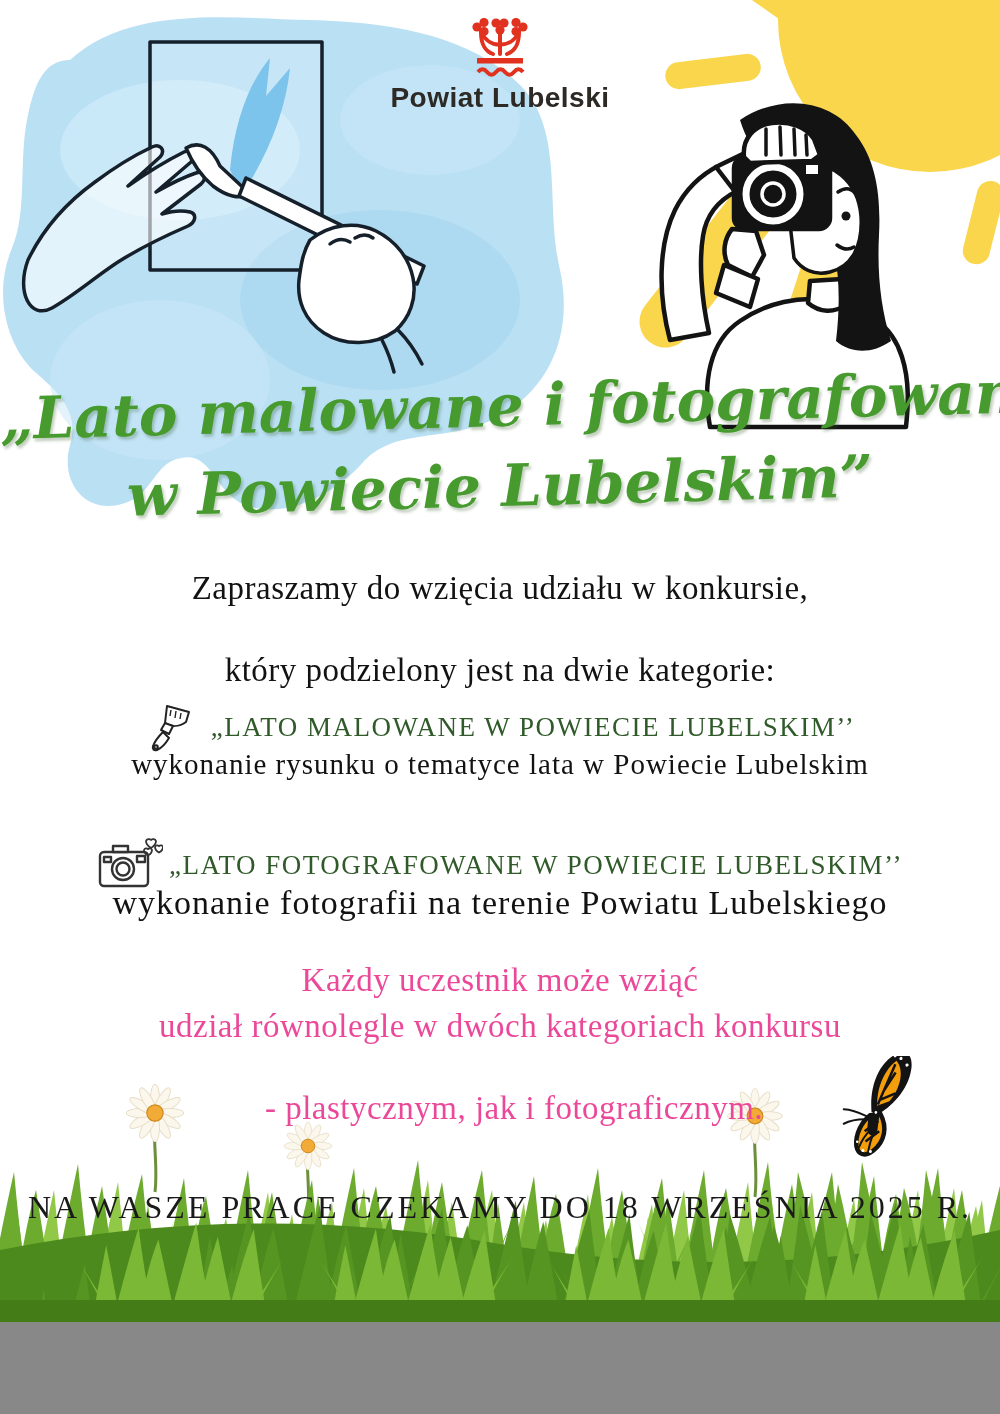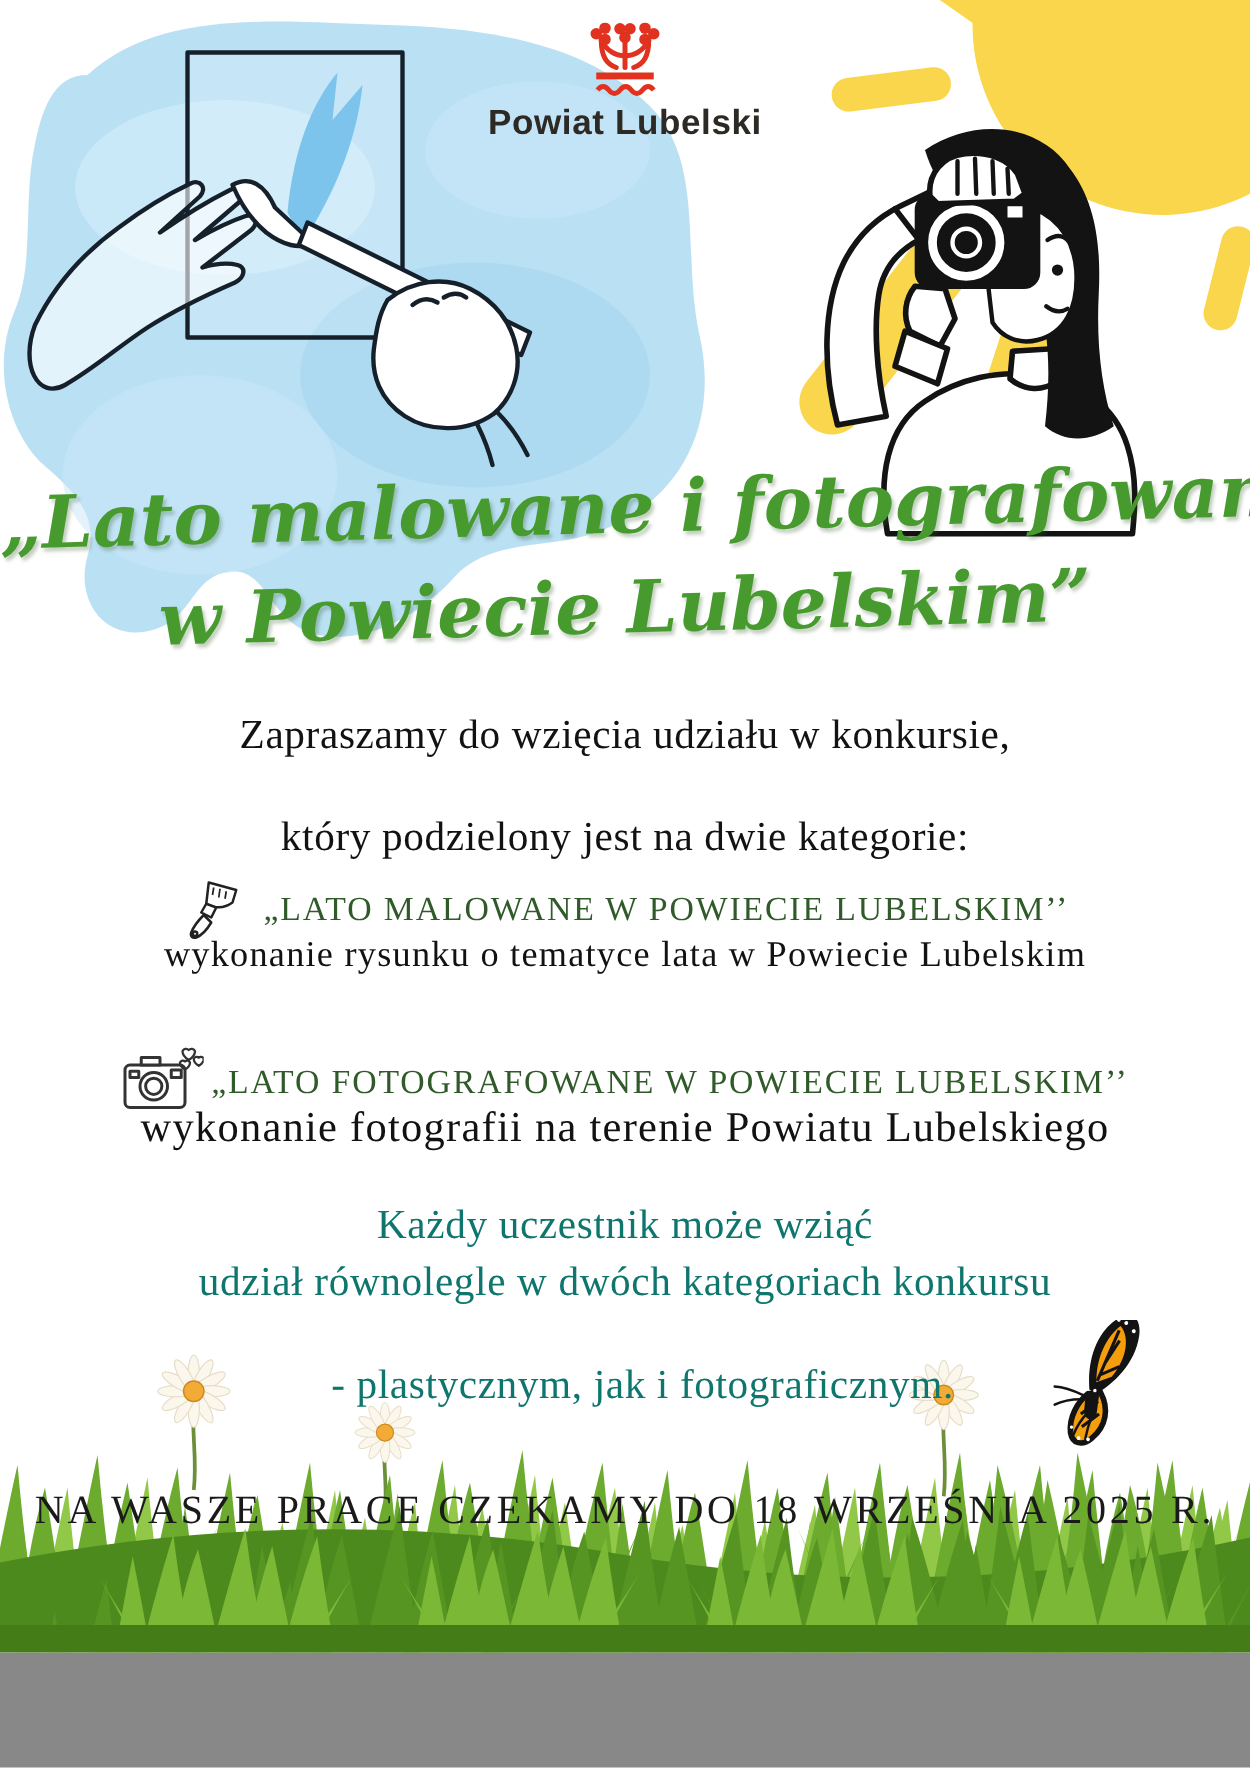--- a/index.html
+++ b/index.html
@@ -31,21 +31,21 @@
   .intro1{top:570px;font-size:33px;letter-spacing:.5px;}
   .intro2{top:616px;font-size:33px;letter-spacing:.5px;margin-top:36px;}
   .cat-heading{
     display:flex;align-items:center;justify-content:center;gap:6px;
     font-size:27px;letter-spacing:1.5px;color:#305a2a;
   }
   .cat1-heading{top:702px;gap:16px;}
   .cat1-desc{top:748px;font-size:29px;letter-spacing:1px;}
   .cat2-heading{top:836px;}
   .cat2-desc{top:884px;font-size:34px;letter-spacing:1px;}
-  .note{color:#0f766e;font-size:33px;letter-spacing:.5px;}
+  .note{color:#ec4899;font-size:33px;letter-spacing:.5px;}
   .note1{top:962px;}
   .note2{top:1008px;}
   .note3{top:1090px;padding-left:28px;}
   .deadline{top:1189px;font-size:32px;letter-spacing:3px;color:#1a1a1a;}
   
   .watercolor{left:0;top:0;z-index:1;}
   .sun{right:0;top:0;z-index:1;}
   .photographer{left:640px;top:95px;z-index:2;}
   .grass{left:0;bottom:0;z-index:3;}
   .butterfly{left:818px;top:1056px;z-index:7;}

